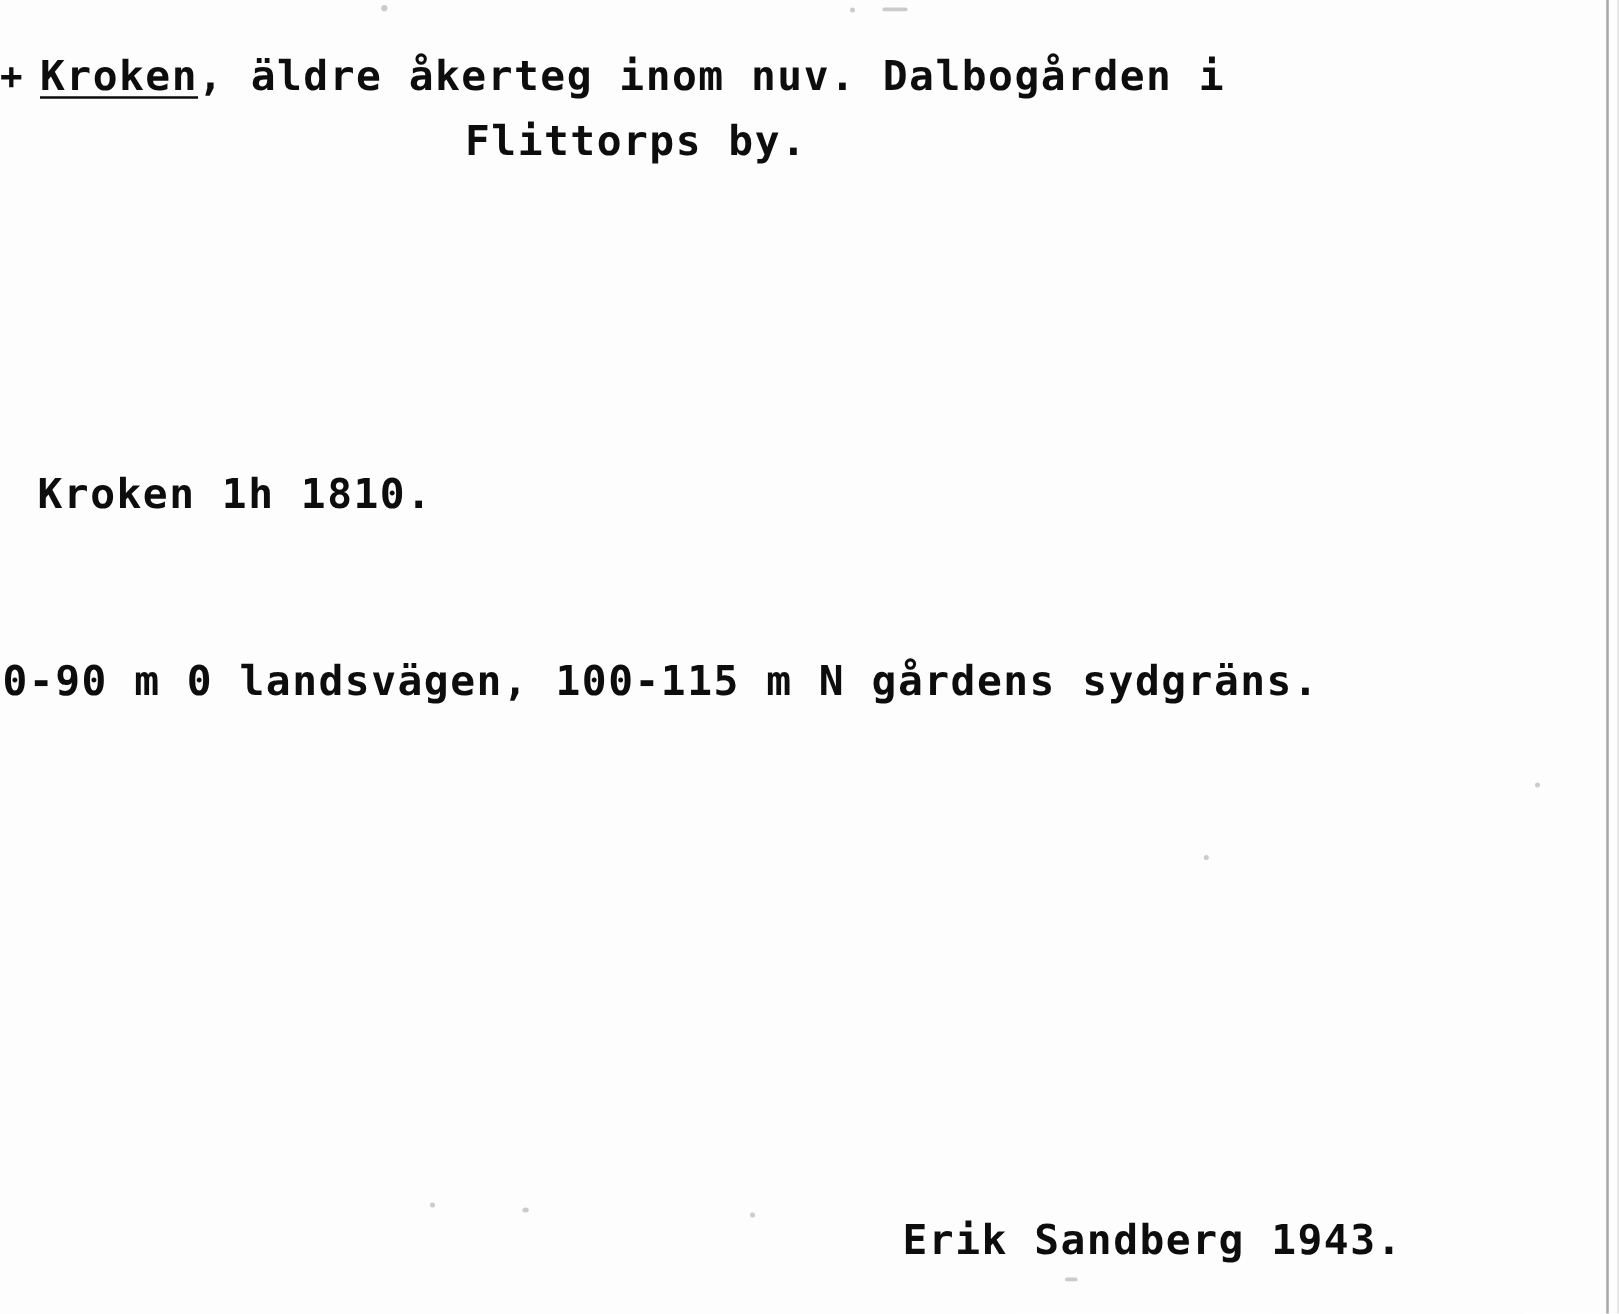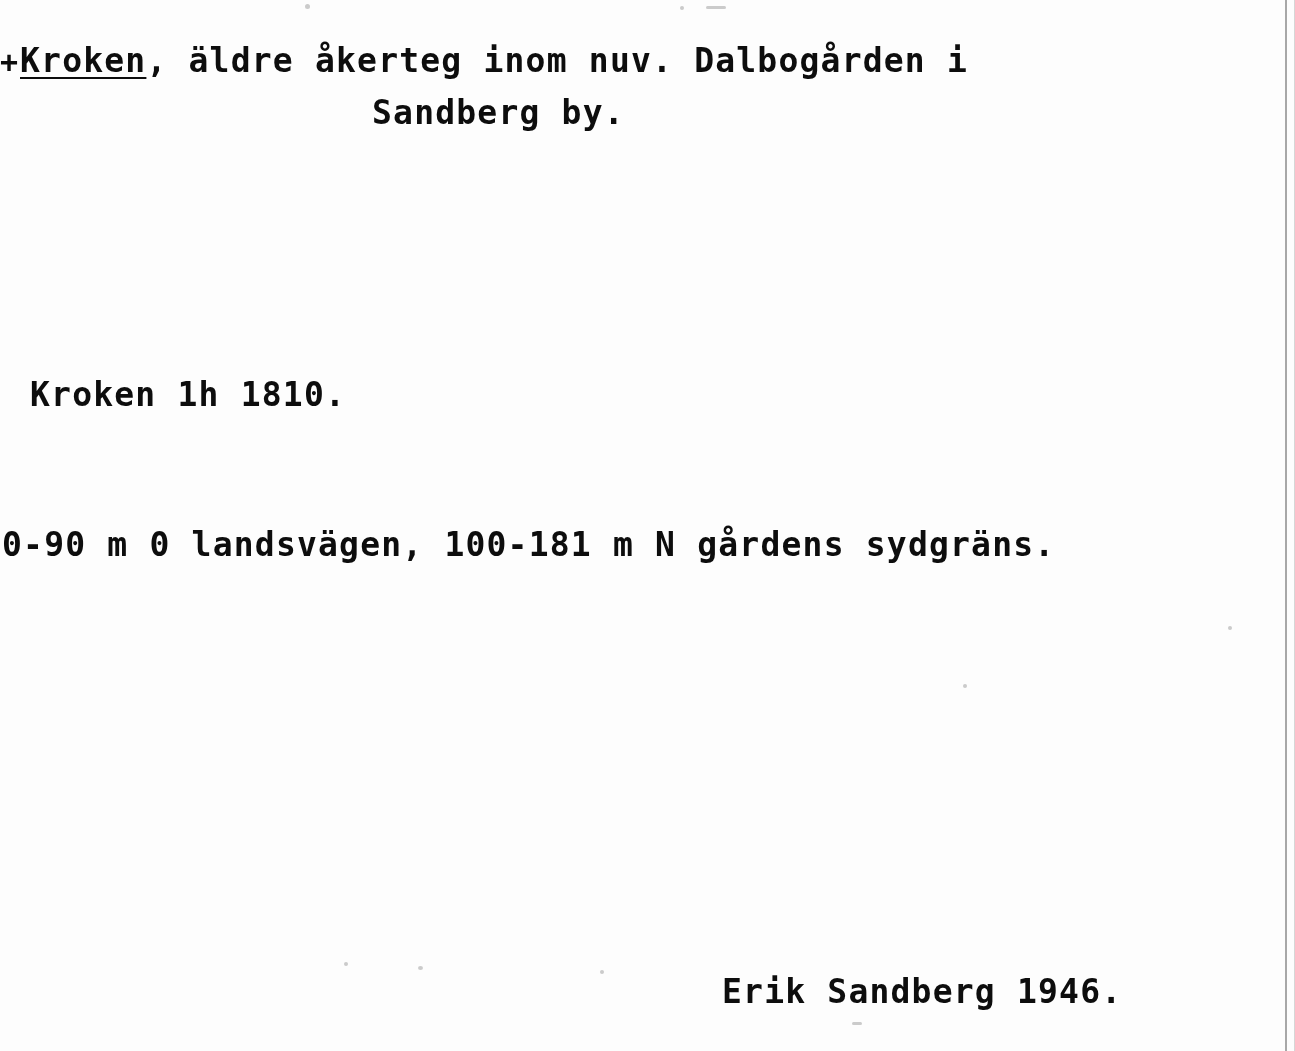--- a/index.html
+++ b/index.html
@@ -59,21 +59,21 @@
     font-weight: 700;
   }
 
   .u {
     text-decoration: underline;
     text-underline-offset: 5px;
     text-decoration-thickness: 2px;
   }
 
   
-  #hdr1 { left: 20px;  top: 44px; }
+  #hdr1 { left: 32px;  top: 44px; }
   #hdr2 { left: 372px; top: 96px; }
   #hdr3 { left: 372px; top: 148px; }
   #body1 { left: 2px;  top: 378px; margin-left: 28px; }
   #body2 { left: 2px;  top: 528px; }
   #sign  { left: 722px; top: 975px; }
 </style>
 </head>
 <body>
 
 <div class="card">
@@ -88,22 +88,22 @@
   <div class="speck" style="left:963px; top:684px; width:4px; height:4px;"></div>
   <div class="speck" style="left:344px; top:962px; width:4px; height:4px;"></div>
   <div class="speck" style="left:418px; top:966px; width:5px; height:4px;"></div>
   <div class="speck" style="left:600px; top:970px; width:4px; height:4px;"></div>
   <div class="speck" style="left:852px; top:1022px; width:10px; height:3px; border-radius:2px;"></div>
 
   <div class="plus">+</div>
 
   <div class="line" id="hdr1"><span class="u">Kroken</span><span>, äldre åkerteg inom nuv. Dalbogården i</span></div>
 
-  <div class="line" id="hdr2">Sandberg by.</div>
+  <div class="line" id="hdr2">Flittorps by.</div>
 
 
   <div class="line" id="body1">Kroken 1h 1810.</div>
 
-  <div class="line" id="body2">0-90 m 0 landsvägen, 100-181 m N gårdens sydgräns.</div>
+  <div class="line" id="body2">0-90 m 0 landsvägen, 100-115 m N gårdens sydgräns.</div>
 
-  <div class="line" id="sign">Erik Sandberg 1946.</div>
+  <div class="line" id="sign">Erik Sandberg 1943.</div>
 
 </div>
 
 </body></html>

